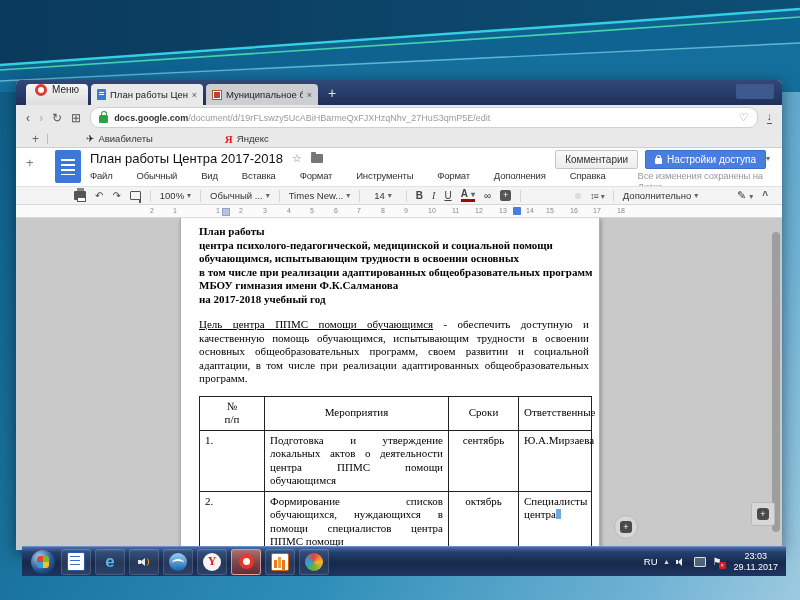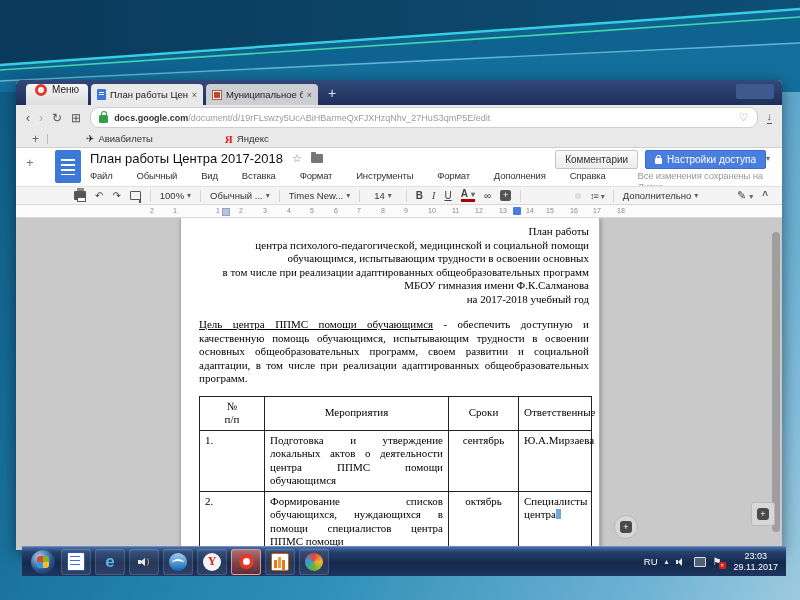--- a/index.html
+++ b/index.html
@@ -101,21 +101,21 @@
   .ruler{position:absolute;left:0;top:125px;width:100%;height:13px;background:#fbfbfb;
     border-bottom:1px solid #d8d8d8;box-sizing:border-box;font-size:7px;color:#888}
   .rn{position:absolute;top:2px}
   .rmark-g{position:absolute;left:206px;top:3px;width:6px;height:6px;background:#b7c3d9;border:1px solid #8fa3c4}
   .rmark-b{position:absolute;left:497px;top:2px;width:8px;height:8px;background:#4a7de0;border-radius:1px}
   
   .canvas{position:absolute;left:0;top:138px;width:100%;height:332px;background:#c9c9c9;overflow:hidden}
   .page{position:absolute;left:164px;top:0;width:420px;height:332px;background:#fff;
     border:1px solid #adadad;border-top:none;box-sizing:border-box;box-shadow:1px 1px 4px rgba(0,0,0,.3)}
   .page-inner{padding:7px 10px 0 18px;font-family:"Liberation Serif",serif;color:#000}
-  .dt-block{text-align:right;font-weight:normal;font-size:11px;line-height:13.5px}
+  .dt-block{text-align:left;font-weight:bold;font-size:11px;line-height:13.5px}
   .dt-block div{white-space:nowrap}
   .goal{margin-top:12px;text-align:justify;font-size:11px;line-height:13.5px}
   .doctable{margin-top:10px;border-collapse:collapse;table-layout:fixed;width:392px;
     font-size:11px;line-height:13.5px}
   .doctable th,.doctable td{border:1px solid #222;font-weight:normal;padding:3px 5px;vertical-align:top}
   .doctable th{text-align:center;vertical-align:middle;white-space:pre-line}
   .td-num{text-align:left;padding-left:7px}
   .td-act{text-align:justify}
   .td-per{text-align:center}
   .cursor{display:inline-block;width:5px;height:10px;background:#6fa8dc;vertical-align:-1px}

